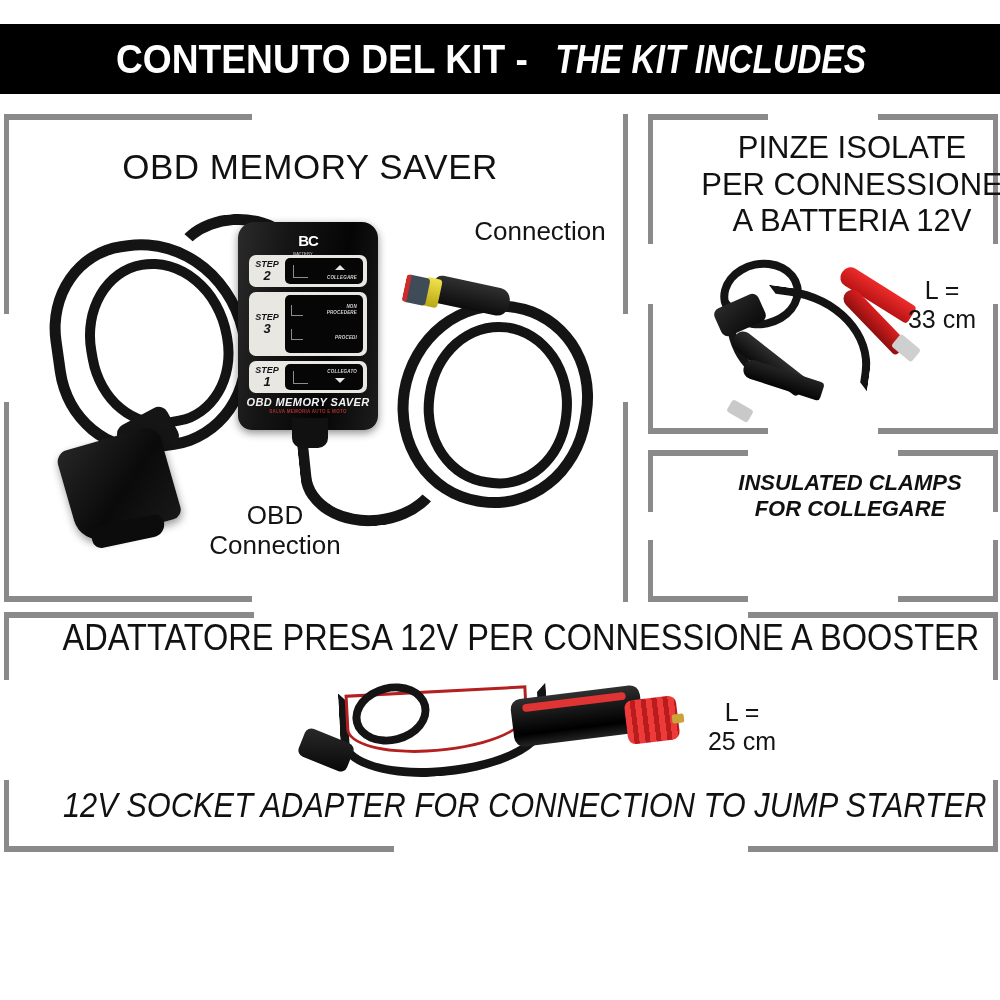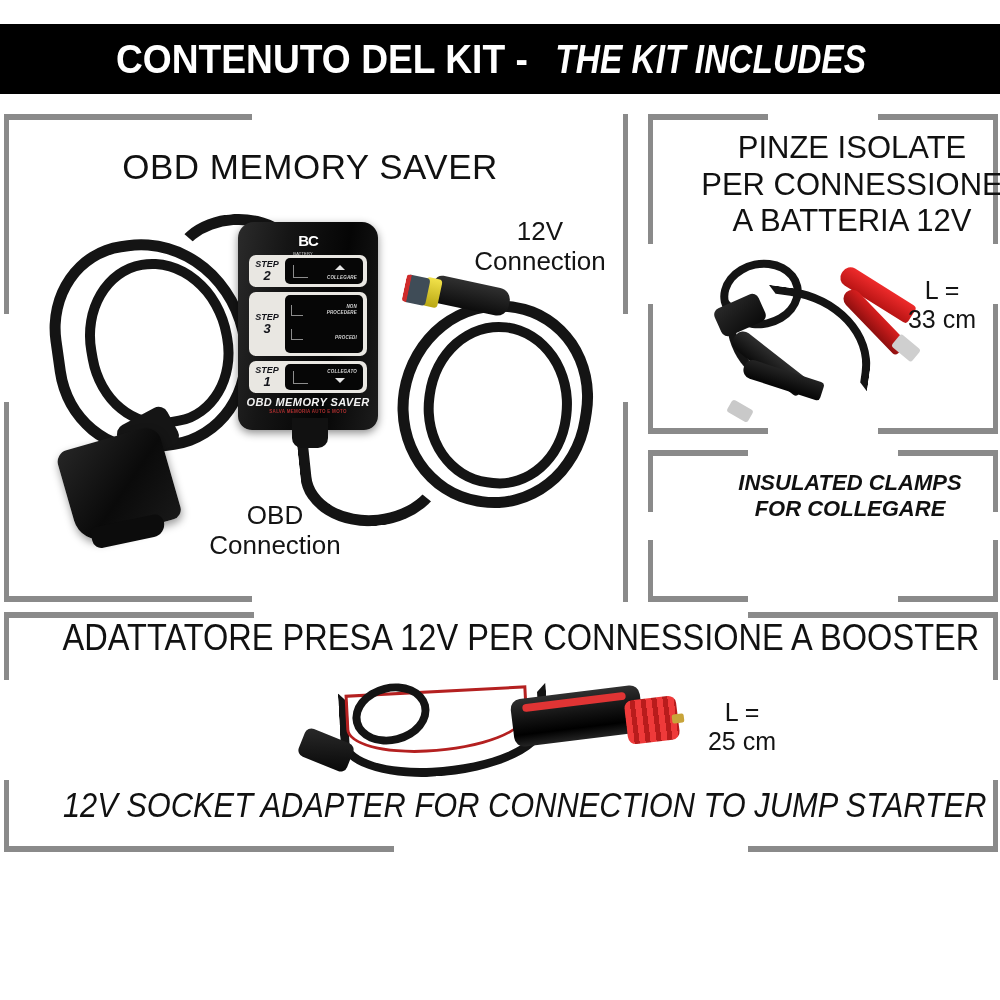--- a/index.html
+++ b/index.html
@@ -376,21 +376,20 @@
 </div>
 
 <div class="dev-name">OBD MEMORY SAVER</div>
 <div class="dev-sub">SALVA MEMORIA AUTO E MOTO</div>
 
 <div class="v12-body"></div>
 <div class="v12-yellow"></div>
 <div class="v12-tip"></div>
 
 <div class="callout callout-12v">
-  <div>12V</div>
   <div>Connection</div>
 </div>
 
 <div class="callout callout-obd">
   <div>OBD</div>
   <div>Connection</div>
 </div>
 
 <div class="panel" style="left:648px; top:114px; width:350px; height:320px;">
   <div class="bracket b-h" style="left:0; top:0; width:120px;"></div>

